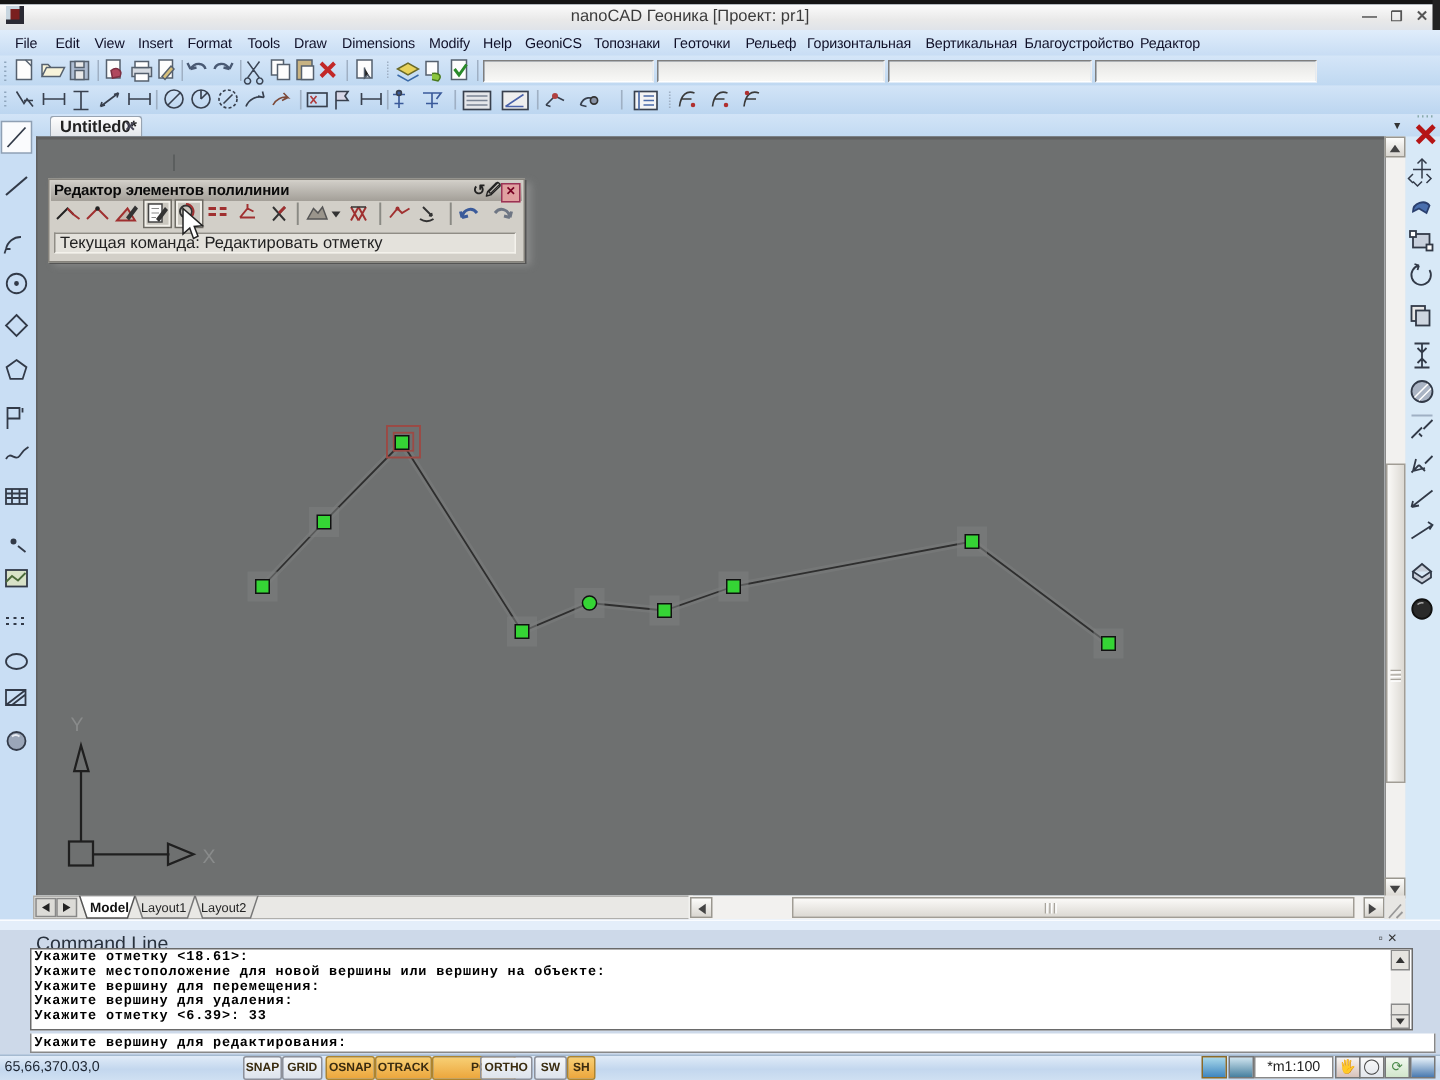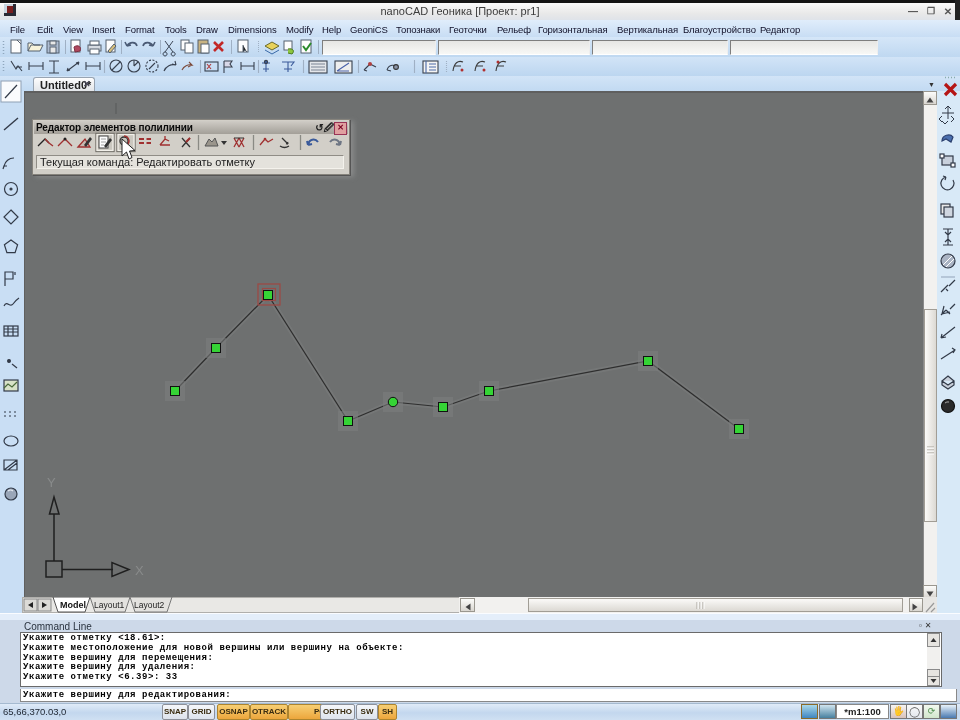--- a/index.html
+++ b/index.html
@@ -52,35 +52,35 @@
  font-size:11px;color:#222;line-height:13px;padding-left:3px;box-sizing:border-box;}
 
 #mlstrip{left:22px;top:597px;width:440px;height:16px;background:#e9e8e5;border:1px solid #b0afac;box-sizing:border-box;}
 #hsbrow{left:459px;top:597px;width:464px;height:16px;background:#f2f1ef;}
 #hthumb{left:528px;top:598px;width:375px;height:14px;background:linear-gradient(#fbfaf8,#dcd9d3);
  border:1px solid #a19d95;box-sizing:border-box;}
 #corner{left:923px;top:597px;width:14px;height:16px;background:#e7e6e3;}
 
 #belowstrip{left:0;top:613px;width:960px;height:7px;background:#e4eefa;border-top:1px solid #fafcff;box-sizing:border-box;}
 #cmdarea{left:0;top:620px;width:960px;height:83px;background:#cdd9e9;}
-#cmdhdr{left:24px;top:621px;font-size:10px;color:#29323e;}
+#cmdhdr{left:24px;top:621px;font-size:13px;color:#29323e;}
 #cmdbox{left:20px;top:632px;width:922px;height:55px;background:#fff;border:1px solid #6a6a6a;box-sizing:border-box;}
 #cmdtext{left:23px;top:634px;width:910px;font-family:"Liberation Mono",monospace;
  font-size:9px;line-height:9.8px;color:#000;letter-spacing:0.55px;font-weight:bold;white-space:pre;}
 #cmdinput{left:20px;top:689px;width:937px;height:13px;background:#fff;border:1px solid #888;border-top:none;
  font-family:"Liberation Mono",monospace;font-size:9px;letter-spacing:0.55px;font-weight:bold;color:#000;line-height:13px;padding-left:2px;box-sizing:border-box;}
 
 #statusbar{left:0;top:703px;width:960px;height:17px;background:linear-gradient(#e0ebf8,#c3d7ee 55%,#cfe0f2);border-top:1px solid #a5bad0;box-sizing:border-box;}
 #coords{left:3px;top:706px;font-size:9.5px;color:#1c2430;}
 .sbtn{top:704px;height:14px;border-radius:2px;font-size:8px;font-weight:bold;color:#3a2c10;
  text-align:center;line-height:14px;border:1px solid #8d9099;background:linear-gradient(#f5f7fa,#dde3ec);}
 .sbtn.on{background:linear-gradient(#f7cf74,#eca63c);border-color:#ad842e;}
 .ric{top:704px;width:17px;height:15px;border:1px solid #777;box-sizing:border-box;}
 #scalebox{left:836px;top:704px;width:53px;height:15px;background:#fff;border:1px solid #888;
- font-size:9.5px;font-weight:bold;color:#222;text-align:center;line-height:14px;box-sizing:border-box;}
+ font-size:9.5px;font-weight:normal;color:#222;text-align:center;line-height:14px;box-sizing:border-box;}
 </style></head>
 <body>
 <div id="page">
 <div class="abs" id="topstrip"></div>
 <div class="abs" id="titlebar">
   <div class="abs" id="appicon"></div>
   <div class="abs" id="title">nanoCAD Геоника [Проект: pr1]</div>
   <div class="abs winbtn" style="left:906px;">—</div>
   <div class="abs winbtn" style="left:924px;font-size:9px;">❐</div>
   <div class="abs winbtn" style="left:941px;">✕</div>

